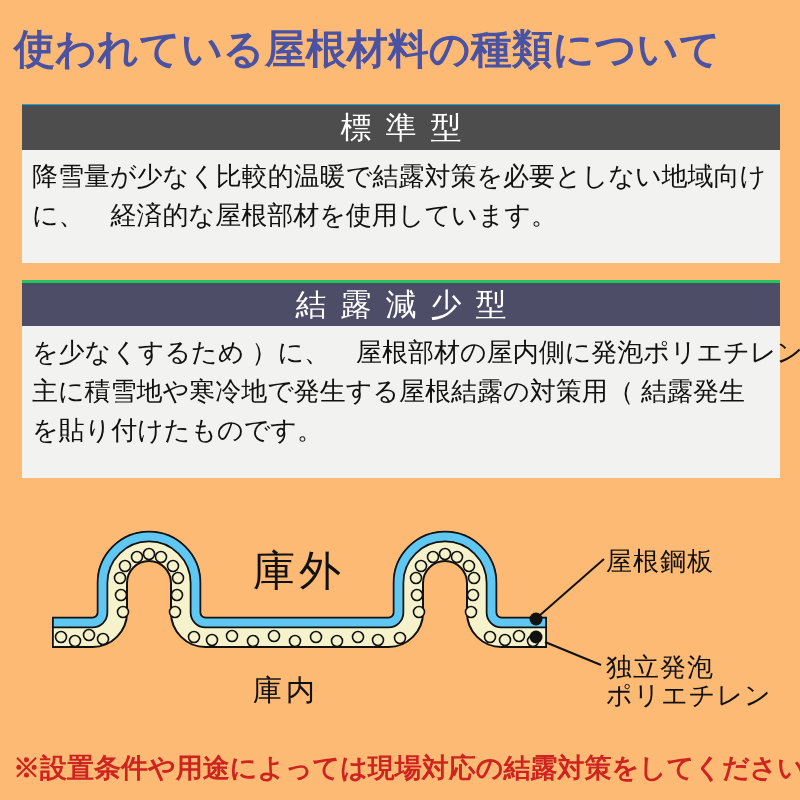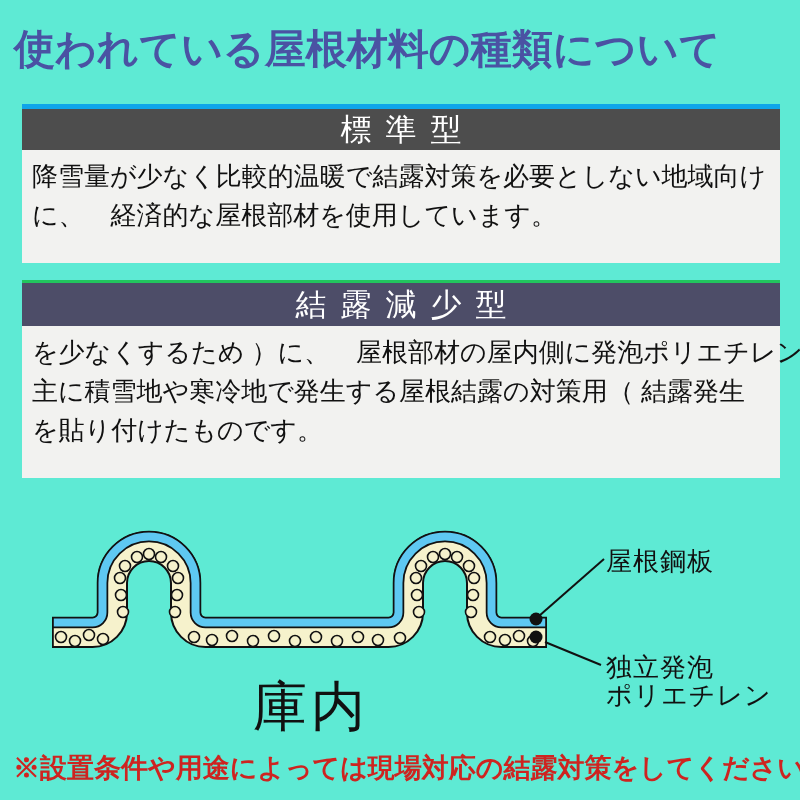--- a/index.html
+++ b/index.html
@@ -1,21 +1,21 @@
 <!DOCTYPE html>
 <html><head>
 <meta charset="utf-8">
 <style>
   * { margin: 0; padding: 0; box-sizing: border-box; }
   html, body { background: #ffffff; }
   #page {
     position: relative;
     width: 800px;
     height: 800px;
-    background: #5eead4;
+    background: #fdba74;
     overflow: hidden;
     font-family: "Liberation Sans", sans-serif;
   }
   .title {
     position: absolute;
     left: 14px;
     top: 22px;
     width: 780px;
     font-family: "Liberation Serif", serif;
     font-weight: 600;
@@ -35,21 +35,21 @@
     align-items: center;
     justify-content: center;
     font-family: "Liberation Serif", serif;
     font-size: 31px;
     color: #ffffff;
     letter-spacing: 0.45em;
     text-indent: 0.45em;
   }
   .bar-standard {
     background: #4d4d4d;
-    border-top: 5px solid #0ea5e9;
+    border-top: 1px solid #0ea5e9;
   }
   .bar-condensation {
     background: #4d4d68;
     border-top: 3px solid #22c55e;
   }
   .section-body {
     background: #f2f2f0;
     padding: 7px 10px 28px 10px;
   }
   .body-line {
@@ -64,21 +64,21 @@
     position: absolute;
     left: 0;
     top: 505px;
   }
   .diagram-label {
     position: absolute;
     color: #111111;
     white-space: nowrap;
   }
   #label-outside { left: 253px; top: 543px; font-size: 42px; letter-spacing: 4px; }
-  #label-inside  { left: 253px; top: 671px; font-size: 54px; letter-spacing: 4px; }
+  #label-inside  { left: 253px; top: 671px; font-size: 29px; letter-spacing: 4px; }
   #label-steel   { left: 606px; top: 544px; font-size: 26px; letter-spacing: 1px; }
   #label-foam    { left: 606px; top: 653px; font-size: 26px; letter-spacing: 1px; line-height: 28px; }
   .note {
     position: absolute;
     left: 13px;
     top: 750px;
     font-size: 27px;
     font-weight: bold;
     color: #ce2420;
     white-space: nowrap;
@@ -164,20 +164,21 @@
         <circle cx="519" cy="131" r="5.5"></circle>
         <circle cx="533" cy="136" r="5.5"></circle>
     </g>
 
     <line x1="539" y1="111" x2="604" y2="54" stroke="#111111" stroke-width="2"></line>
     <line x1="545" y1="137" x2="601" y2="160" stroke="#111111" stroke-width="2"></line>
     <circle cx="536" cy="114" r="6.5" fill="#111111"></circle>
     <circle cx="536" cy="132" r="6.5" fill="#111111"></circle>
   </svg>
 
+  <div class="diagram-label" id="label-outside">庫外</div>
   <div class="diagram-label" id="label-inside">庫内</div>
   <div class="diagram-label" id="label-steel">屋根鋼板</div>
   <div class="diagram-label" id="label-foam">
     <div>独立発泡</div>
     <div>ポリエチレン</div>
   </div>
 
   <div class="note">※設置条件や用途によっては現場対応の結露対策をしてください。</div>
 
 </div>

